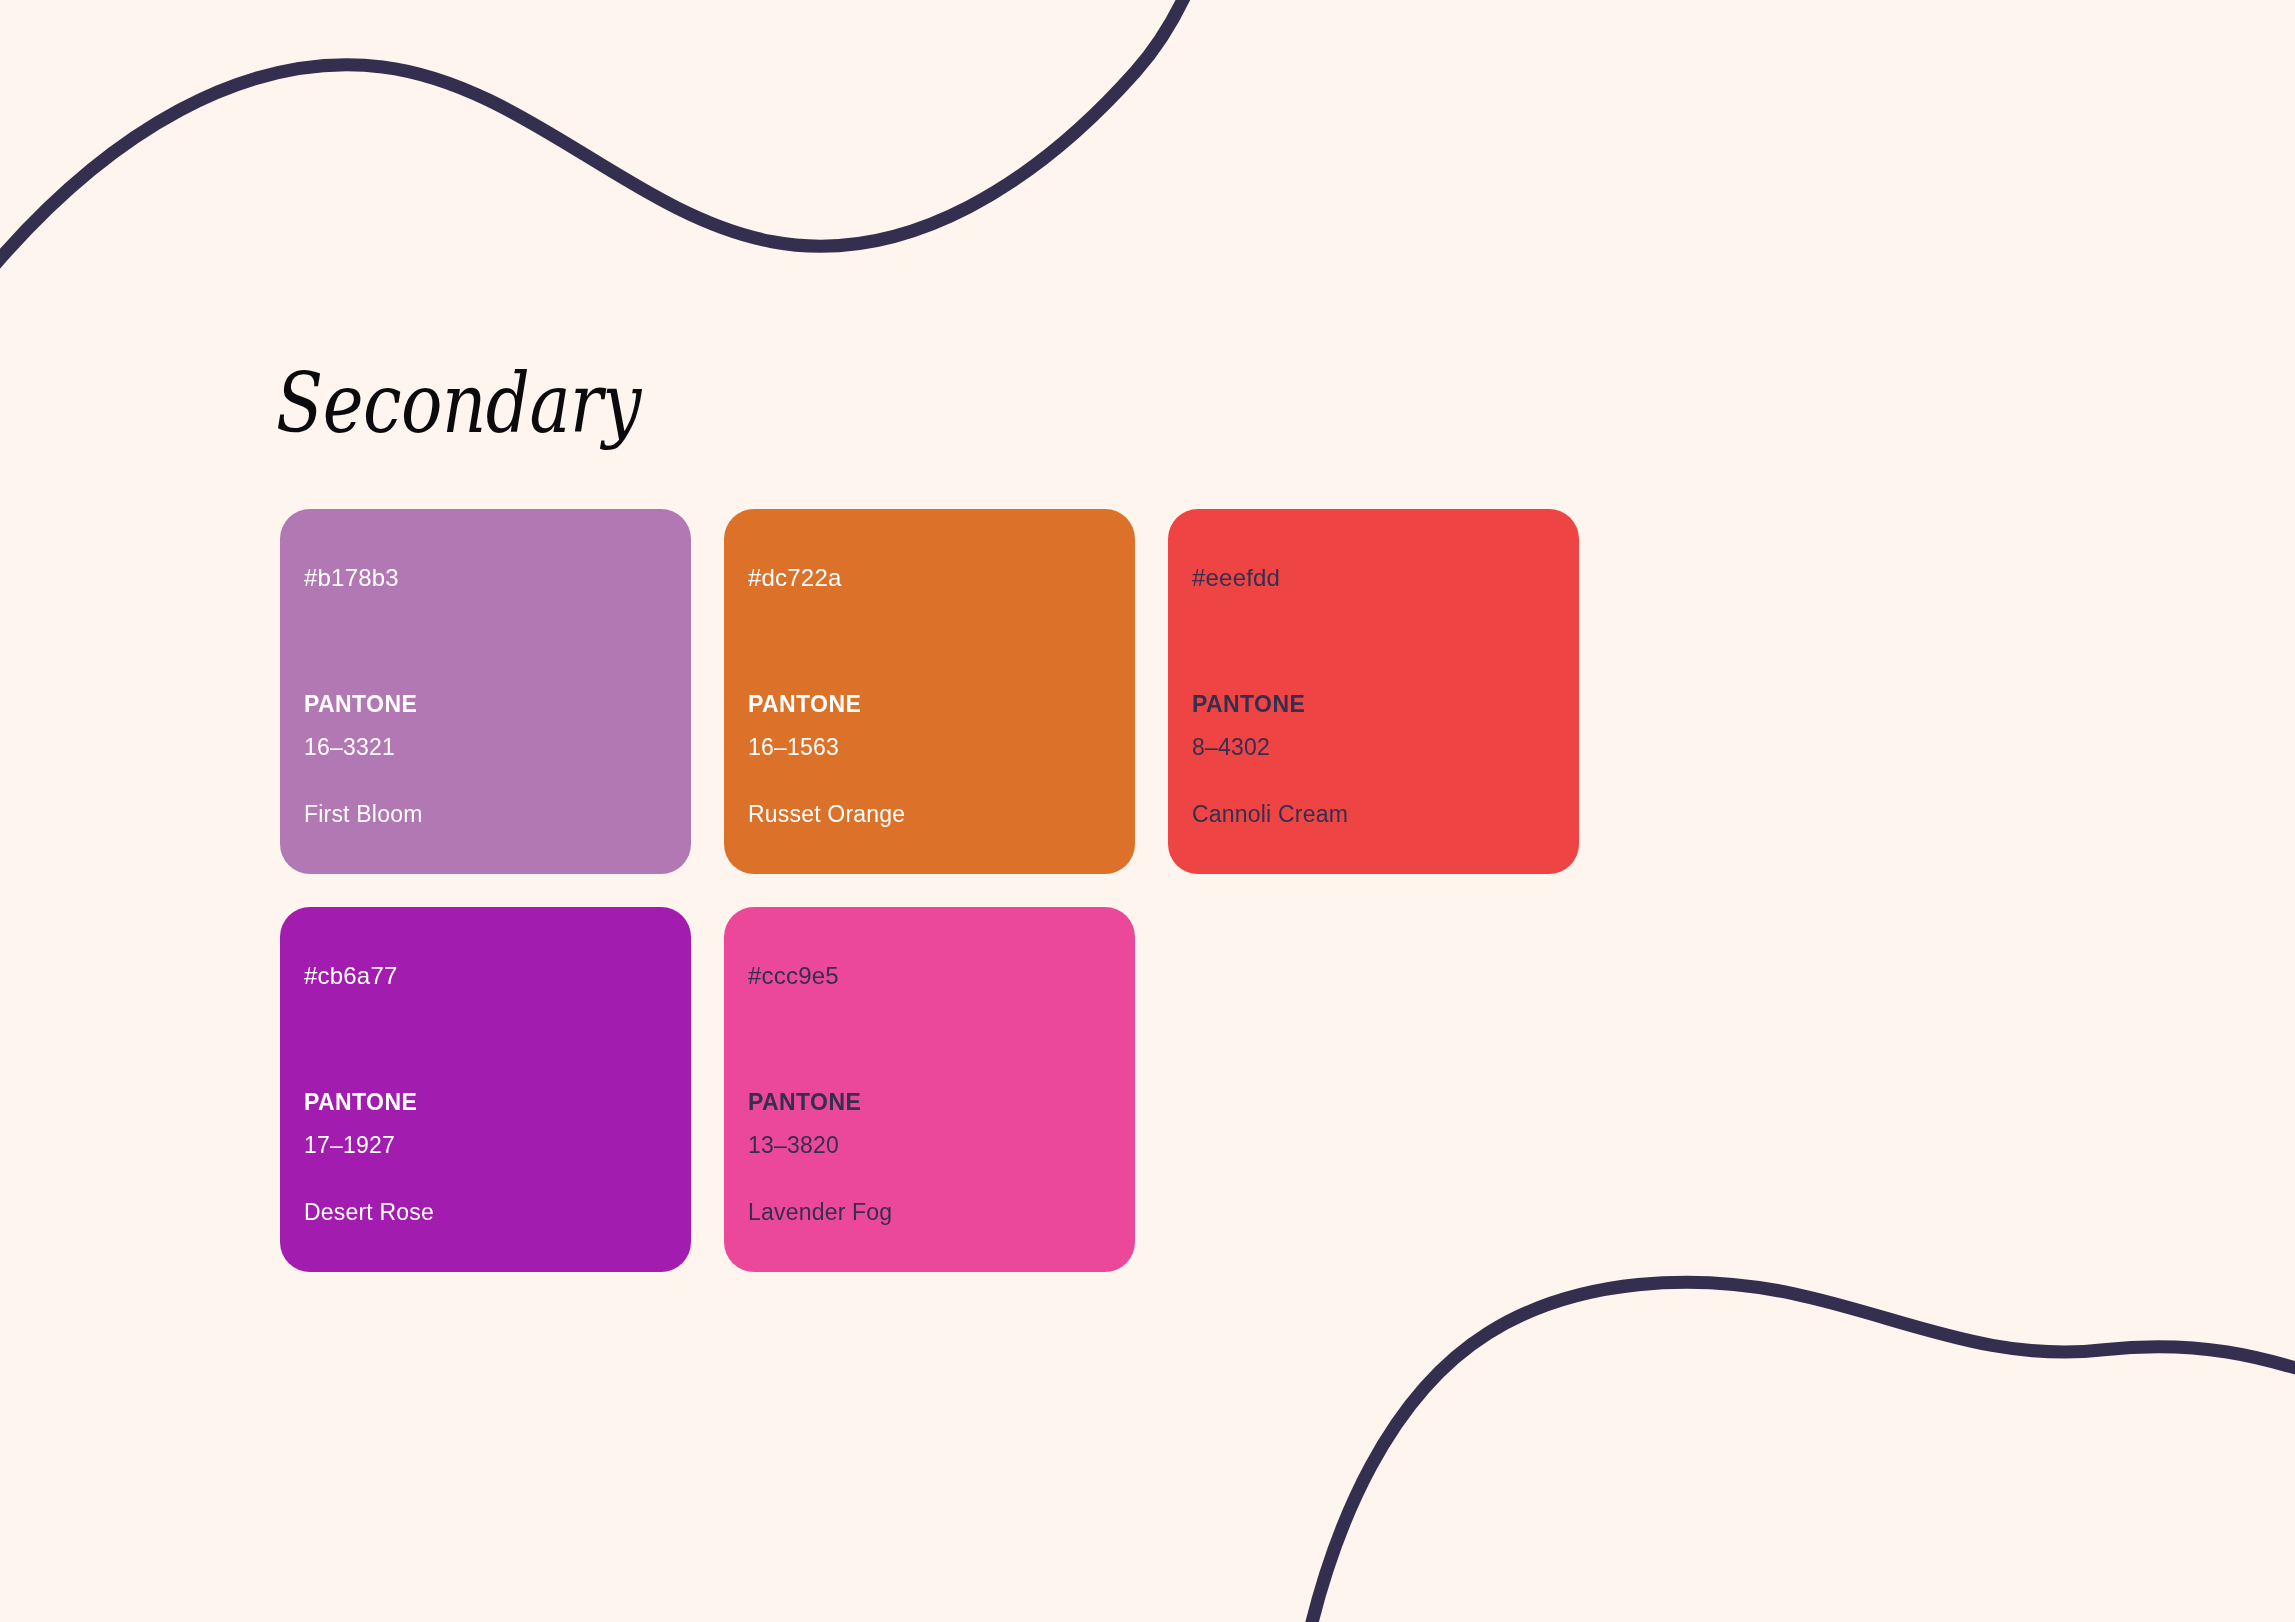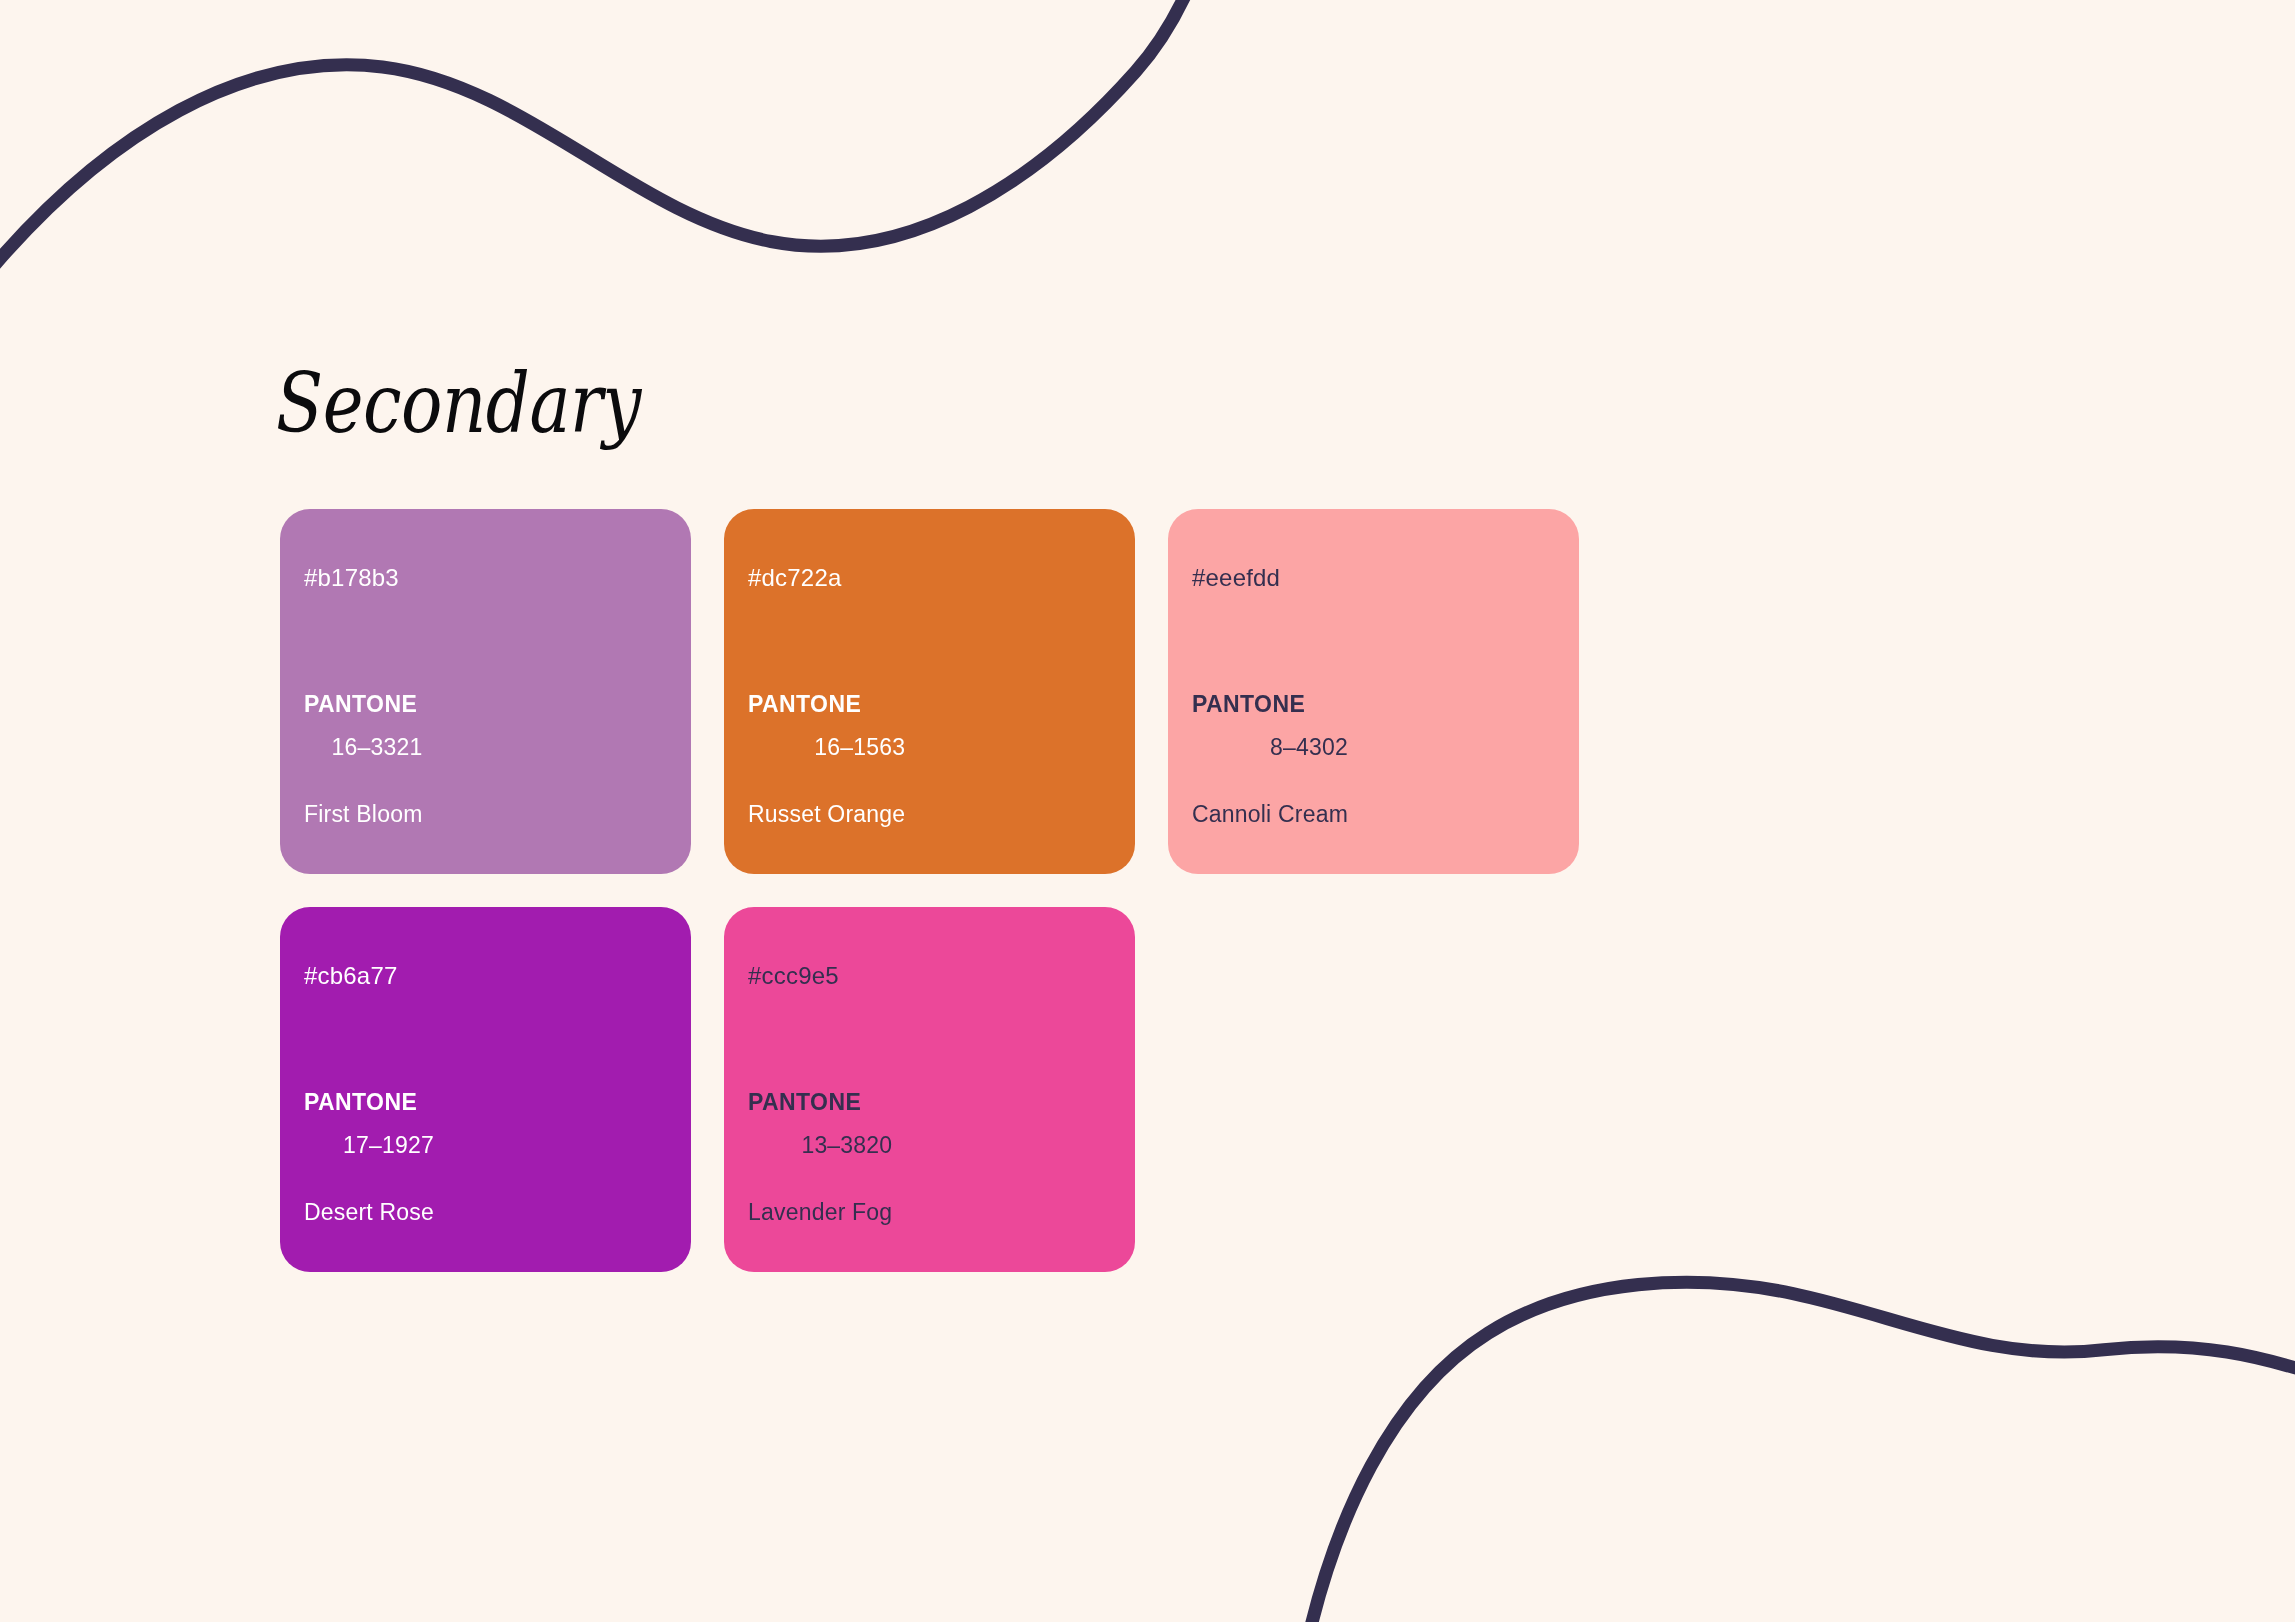--- a/index.html
+++ b/index.html
@@ -83,21 +83,20 @@
     font-weight: 700;
     letter-spacing: 0.4px;
     margin-bottom: 20.3px;
   }
 
   .swatch-code {
     font-size: 23px;
     font-weight: 400;
     letter-spacing: 0.2px;
     margin-bottom: 20px;
-    text-align: right;
   }
 
   .swatch-name {
     font-size: 23px;
     font-weight: 400;
     letter-spacing: 0.2px;
     margin-top: 44px;
   }
 </style>
 </head>
@@ -123,21 +122,21 @@
 
   <div class="swatch" id="sw1" style="background: rgb(220, 114, 42); color: rgb(255, 255, 255);">
     <div class="swatch-hex">#dc722a</div>
     <div class="swatch-meta">
       <div class="swatch-brand">PANTONE</div>
       <div class="swatch-code">16–1563</div>
       <div class="swatch-name">Russet Orange</div>
     </div>
   </div>
 
-  <div class="swatch" id="sw2" style="background: #fca5a5; color: rgb(52, 47, 79);">
+  <div class="swatch" id="sw2" style="background: #ef4444; color: rgb(52, 47, 79);">
     <div class="swatch-hex">#eeefdd</div>
     <div class="swatch-meta">
       <div class="swatch-brand">PANTONE</div>
       <div class="swatch-code">8–4302</div>
       <div class="swatch-name">Cannoli Cream</div>
     </div>
   </div>
 
   <div class="swatch" id="sw3" style="background: #a21caf; color: rgb(255, 255, 255);">
     <div class="swatch-hex">#cb6a77</div>

